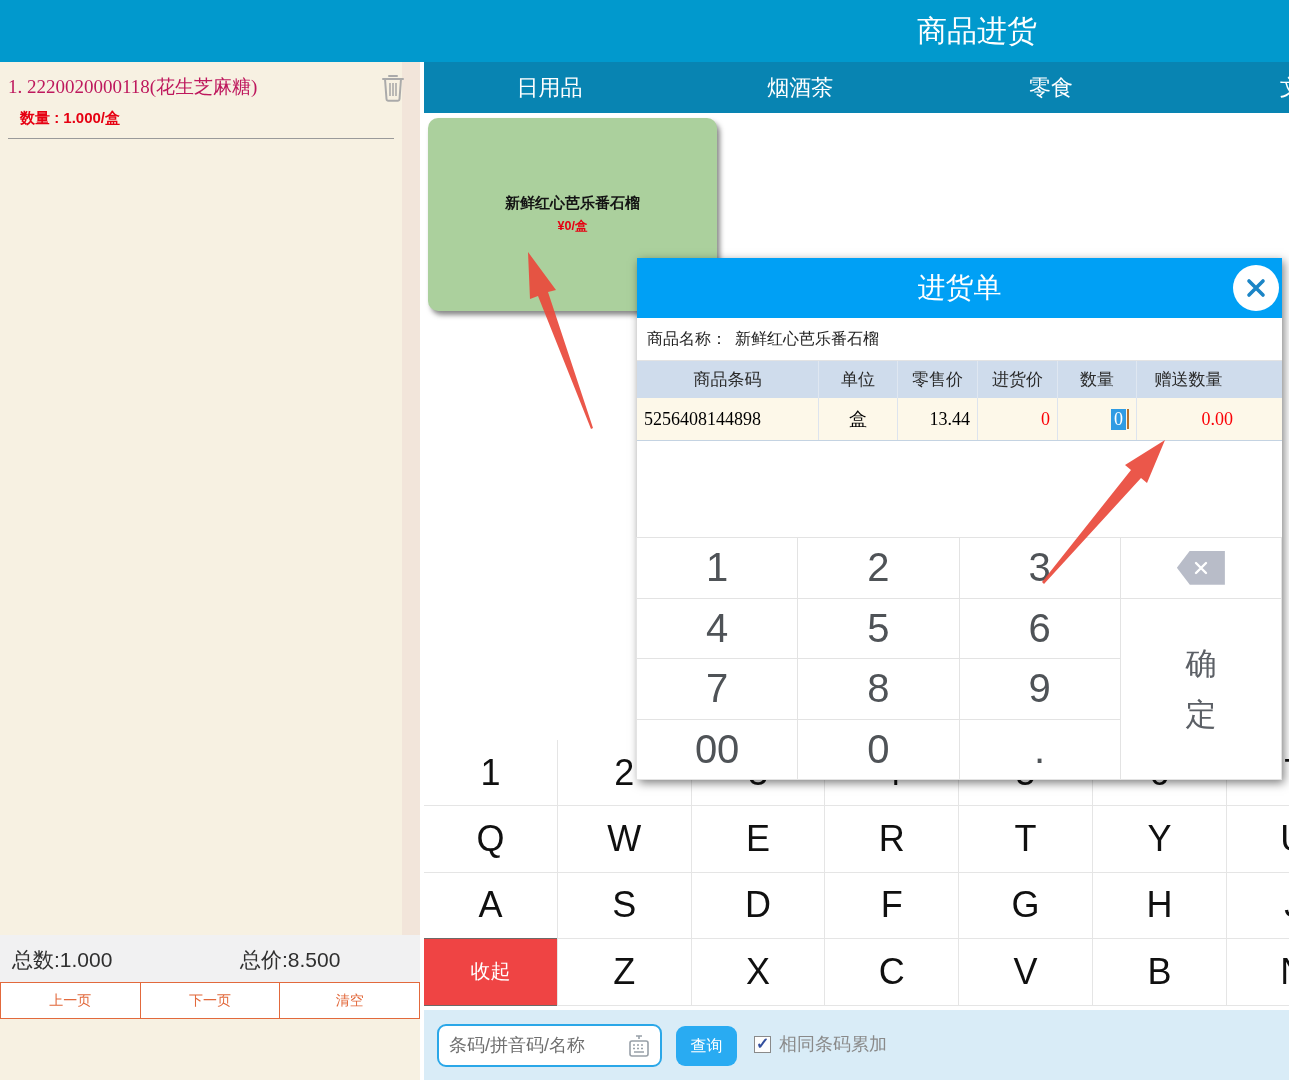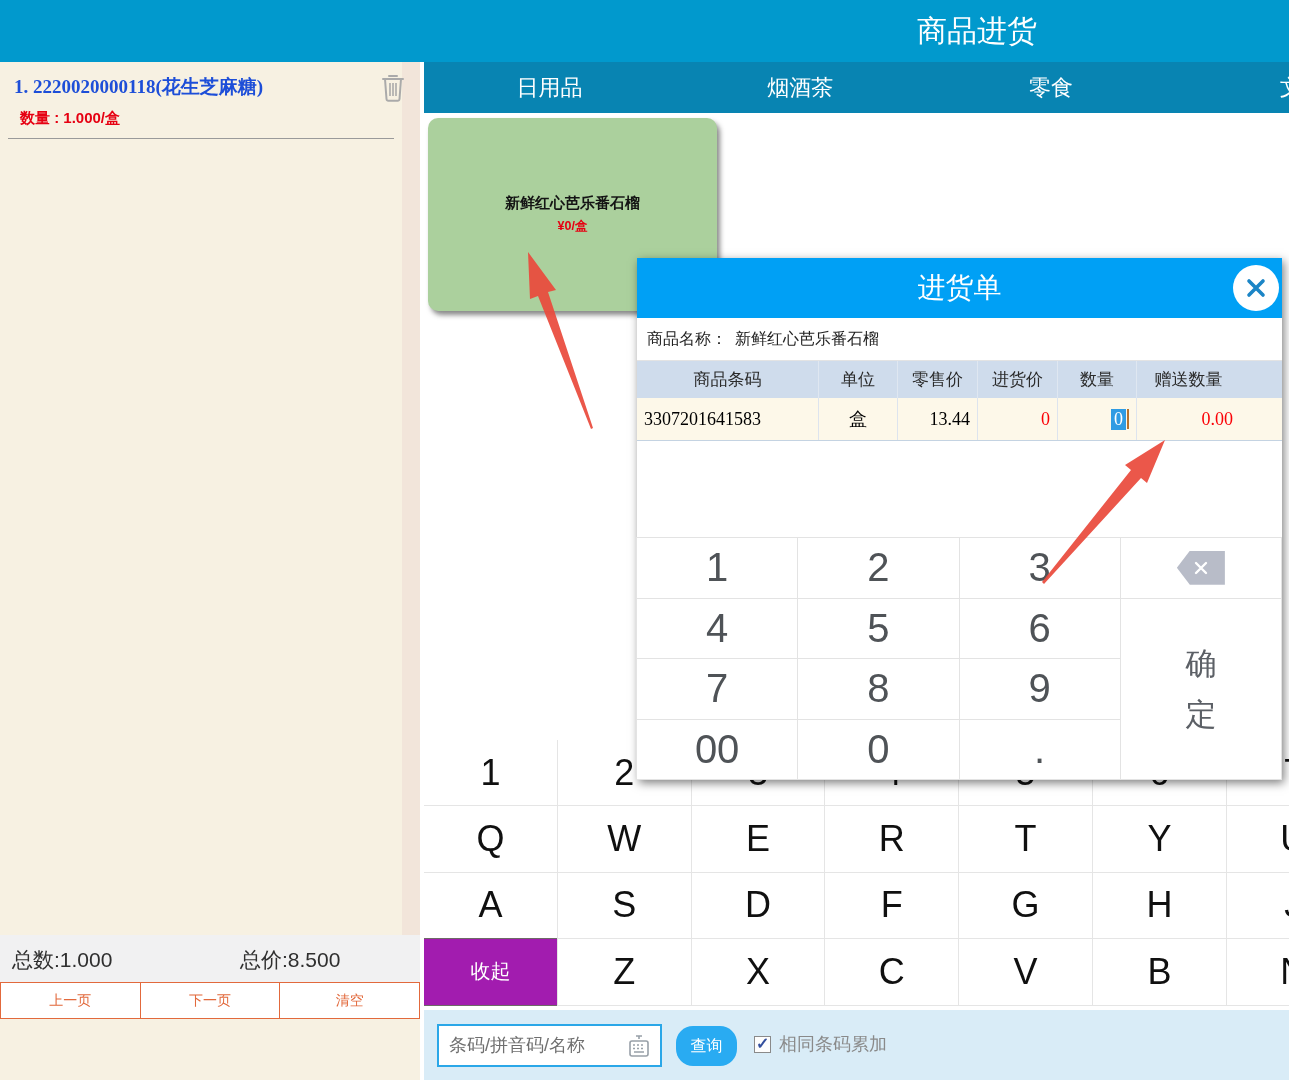--- a/index.html
+++ b/index.html
@@ -10,21 +10,21 @@
 
   
   .top-header { position:absolute; left:0; top:0; width:1289px; height:62px; background:#0199cd; z-index:5; }
   .top-header .title { position:absolute; left:977px; top:50%; transform:translate(-50%,-50%);
     color:#fff; font-size:30px; white-space:nowrap; }
 
   
   .sidebar { position:absolute; left:0; top:62px; width:420px; height:1018px; background:#f7f1e2; }
   .sidebar .scroll-track { position:absolute; right:0; top:0; width:18px; height:873px; background:#f2e5da; }
   .cart-item { position:absolute; left:0; top:0; width:402px; }
-  .cart-item .line1 { padding:12px 40px 0 14px; color:#1d4ed8; font-size:19px; font-weight:bold; }
+  .cart-item .line1 { padding:12px 40px 0 8px; color:#be185d; font-size:19px; font-weight:normal; }
   .cart-item .line2 { padding:9px 0 10px 12px; color:#e60012; font-size:15px; font-weight:bold;
     border-bottom:1px solid #9a9a9a; margin:0 8px; }
   .trash-btn { position:absolute; right:14px; top:10px; width:26px; height:30px; cursor:pointer; }
   .totals-bar { position:absolute; left:0; top:873px; width:420px; height:47px; background:#f1f1f2;
     color:#2f2f2f; font-size:21px;padding-left:32px; }
   .totals-bar .t-count { position:absolute; left:12px; top:11px; }
   .totals-bar .t-price { position:absolute; left:240px; top:11px; }
   .pager-row { position:absolute; left:0; top:920px; width:420px; height:37px; display:flex; background:#fff; }
   .pager-btn { flex:1; border:1px solid #e2693c; margin-left:-1px; background:#fff; color:#e2693c;
     font-size:14px; display:flex; align-items:center; justify-content:center; cursor:pointer; }
@@ -44,32 +44,32 @@
     display:flex; flex-direction:column; align-items:center; justify-content:center; cursor:pointer; }
   .product-card .p-name { color:#141414; font-size:15px; font-weight:bold; }
   .product-card .p-price { color:#e60012; font-size:12.5px; font-weight:bold; margin-top:5px; }
 
   
   .vkb { position:absolute; left:424px; top:740px; width:865px; height:270px; overflow:hidden; background:#fff; z-index:1; }
   .vkb-row { display:flex; }
   .vkb-key { flex:none; width:134.8px; height:67.4px; border:1px solid #e5e5e5; margin:-1px 0 0 -1px;
     background:#fff; color:#101010; font-size:36px; font-weight:300;
     display:flex; align-items:center; justify-content:center; cursor:pointer; }
-  .vkb-key.dark { background:#a21caf; border-color:#6e6a67; color:#fff; font-size:20px; font-weight:400; }
+  .vkb-key.dark { background:#ef4444; border-color:#6e6a67; color:#fff; font-size:20px; font-weight:400; }
 
   
   .bottom-bar { position:absolute; left:424px; top:1010px; width:865px; height:70px; background:#d9ecf7; z-index:2; }
   .search-box { position:absolute; left:13px; top:14px; width:225px; height:43px; background:#fff;
-    border:2px solid #2aa7e8; border-radius:0; }
+    border:2px solid #2aa7e8; border-radius:9px; }
   .search-box input { position:absolute; left:10px; top:0; width:170px; height:39px; border:none; outline:none;
     font-size:18px; color:#555; background:transparent; font-family:"Liberation Sans",sans-serif; }
   .search-box input::placeholder { color:#6f6f6f; opacity:1; }
   .kb-icon { position:absolute; right:8px; top:8px; }
   .query-btn { position:absolute; left:252px; top:16px; width:61px; height:40px; background:#29abf2;
-    border:none; border-radius:17px; color:#fff; font-size:16px; cursor:pointer; }
+    border:none; border-radius:9px; color:#fff; font-size:16px; cursor:pointer; }
   .chk-wrap { position:absolute; left:330px; top:22px; display:flex; align-items:center; cursor:pointer; }
   .chk-box { width:17px; height:17px; background:#fdfdfd; border:1px solid #8a8a8a; position:relative; }
   .chk-box.checked::after { content:"✓"; position:absolute; left:1px; top:-3px; font-size:16px;
     font-weight:bold; color:#334f9e; }
   .chk-label { margin-left:8px; color:#8a8a8a; font-size:18px; }
 
   
   .modal { position:absolute; left:637px; top:258px; width:645px; height:522px; background:#fff;
     box-shadow:2px 3px 9px rgba(0,0,0,.5); z-index:20; }
   .modal-header { position:relative; height:60px; background:#00a0f5; }
@@ -235,21 +235,21 @@
     <div class="m-table">
       <div class="m-thead">
         <div class="m-th c0">商品条码</div>
         <div class="m-th c1">单位</div>
         <div class="m-th c2">零售价</div>
         <div class="m-th c3">进货价</div>
         <div class="m-th c4">数量</div>
         <div class="m-th c5">赠送数量</div>
       </div>
       <div class="m-row">
-        <div class="m-td c0 td-left serif">3307201641583</div>
+        <div class="m-td c0 td-left serif">5256408144898</div>
         <div class="m-td c1 td-center serif">盒</div>
         <div class="m-td c2 td-right serif">13.44</div>
         <div class="m-td c3 td-right serif red-val">0</div>
         <div class="m-td c4 td-right serif">
             <span class="sel-val">0</span>
             <span class="caret"></span>
           </div>
         <div class="m-td c5 td-right serif red-val">0.00</div>
       </div>
     </div>

